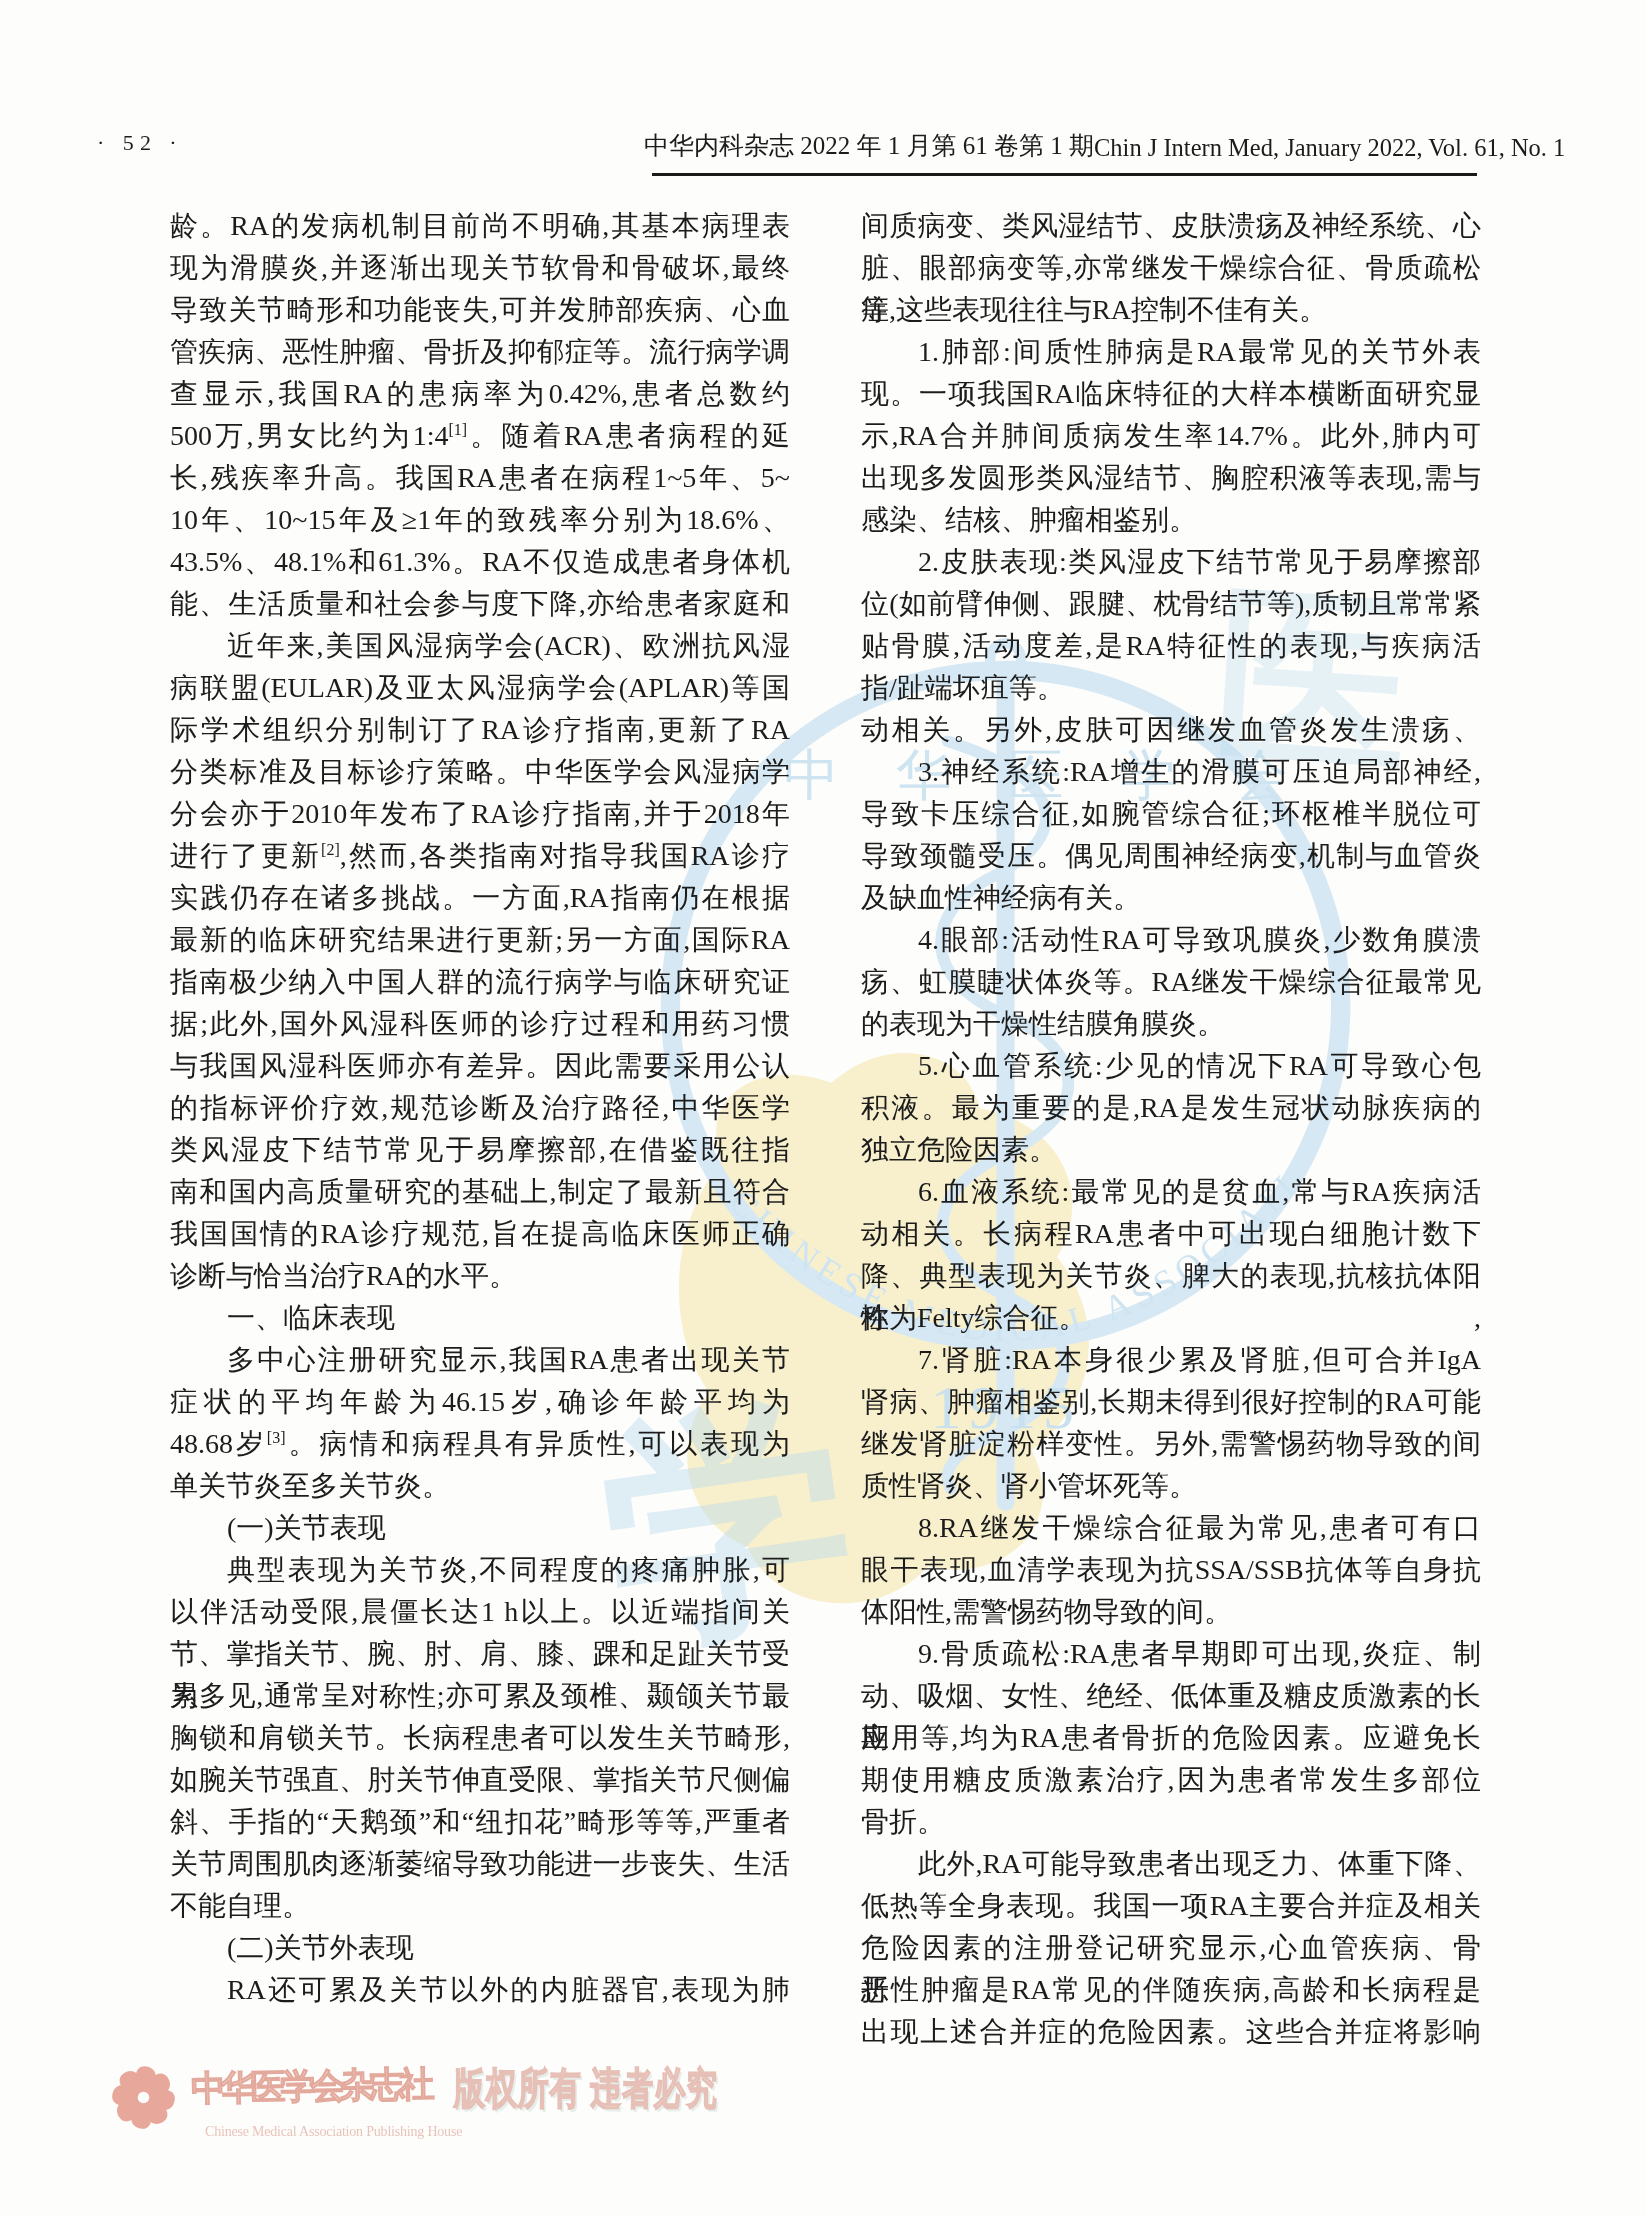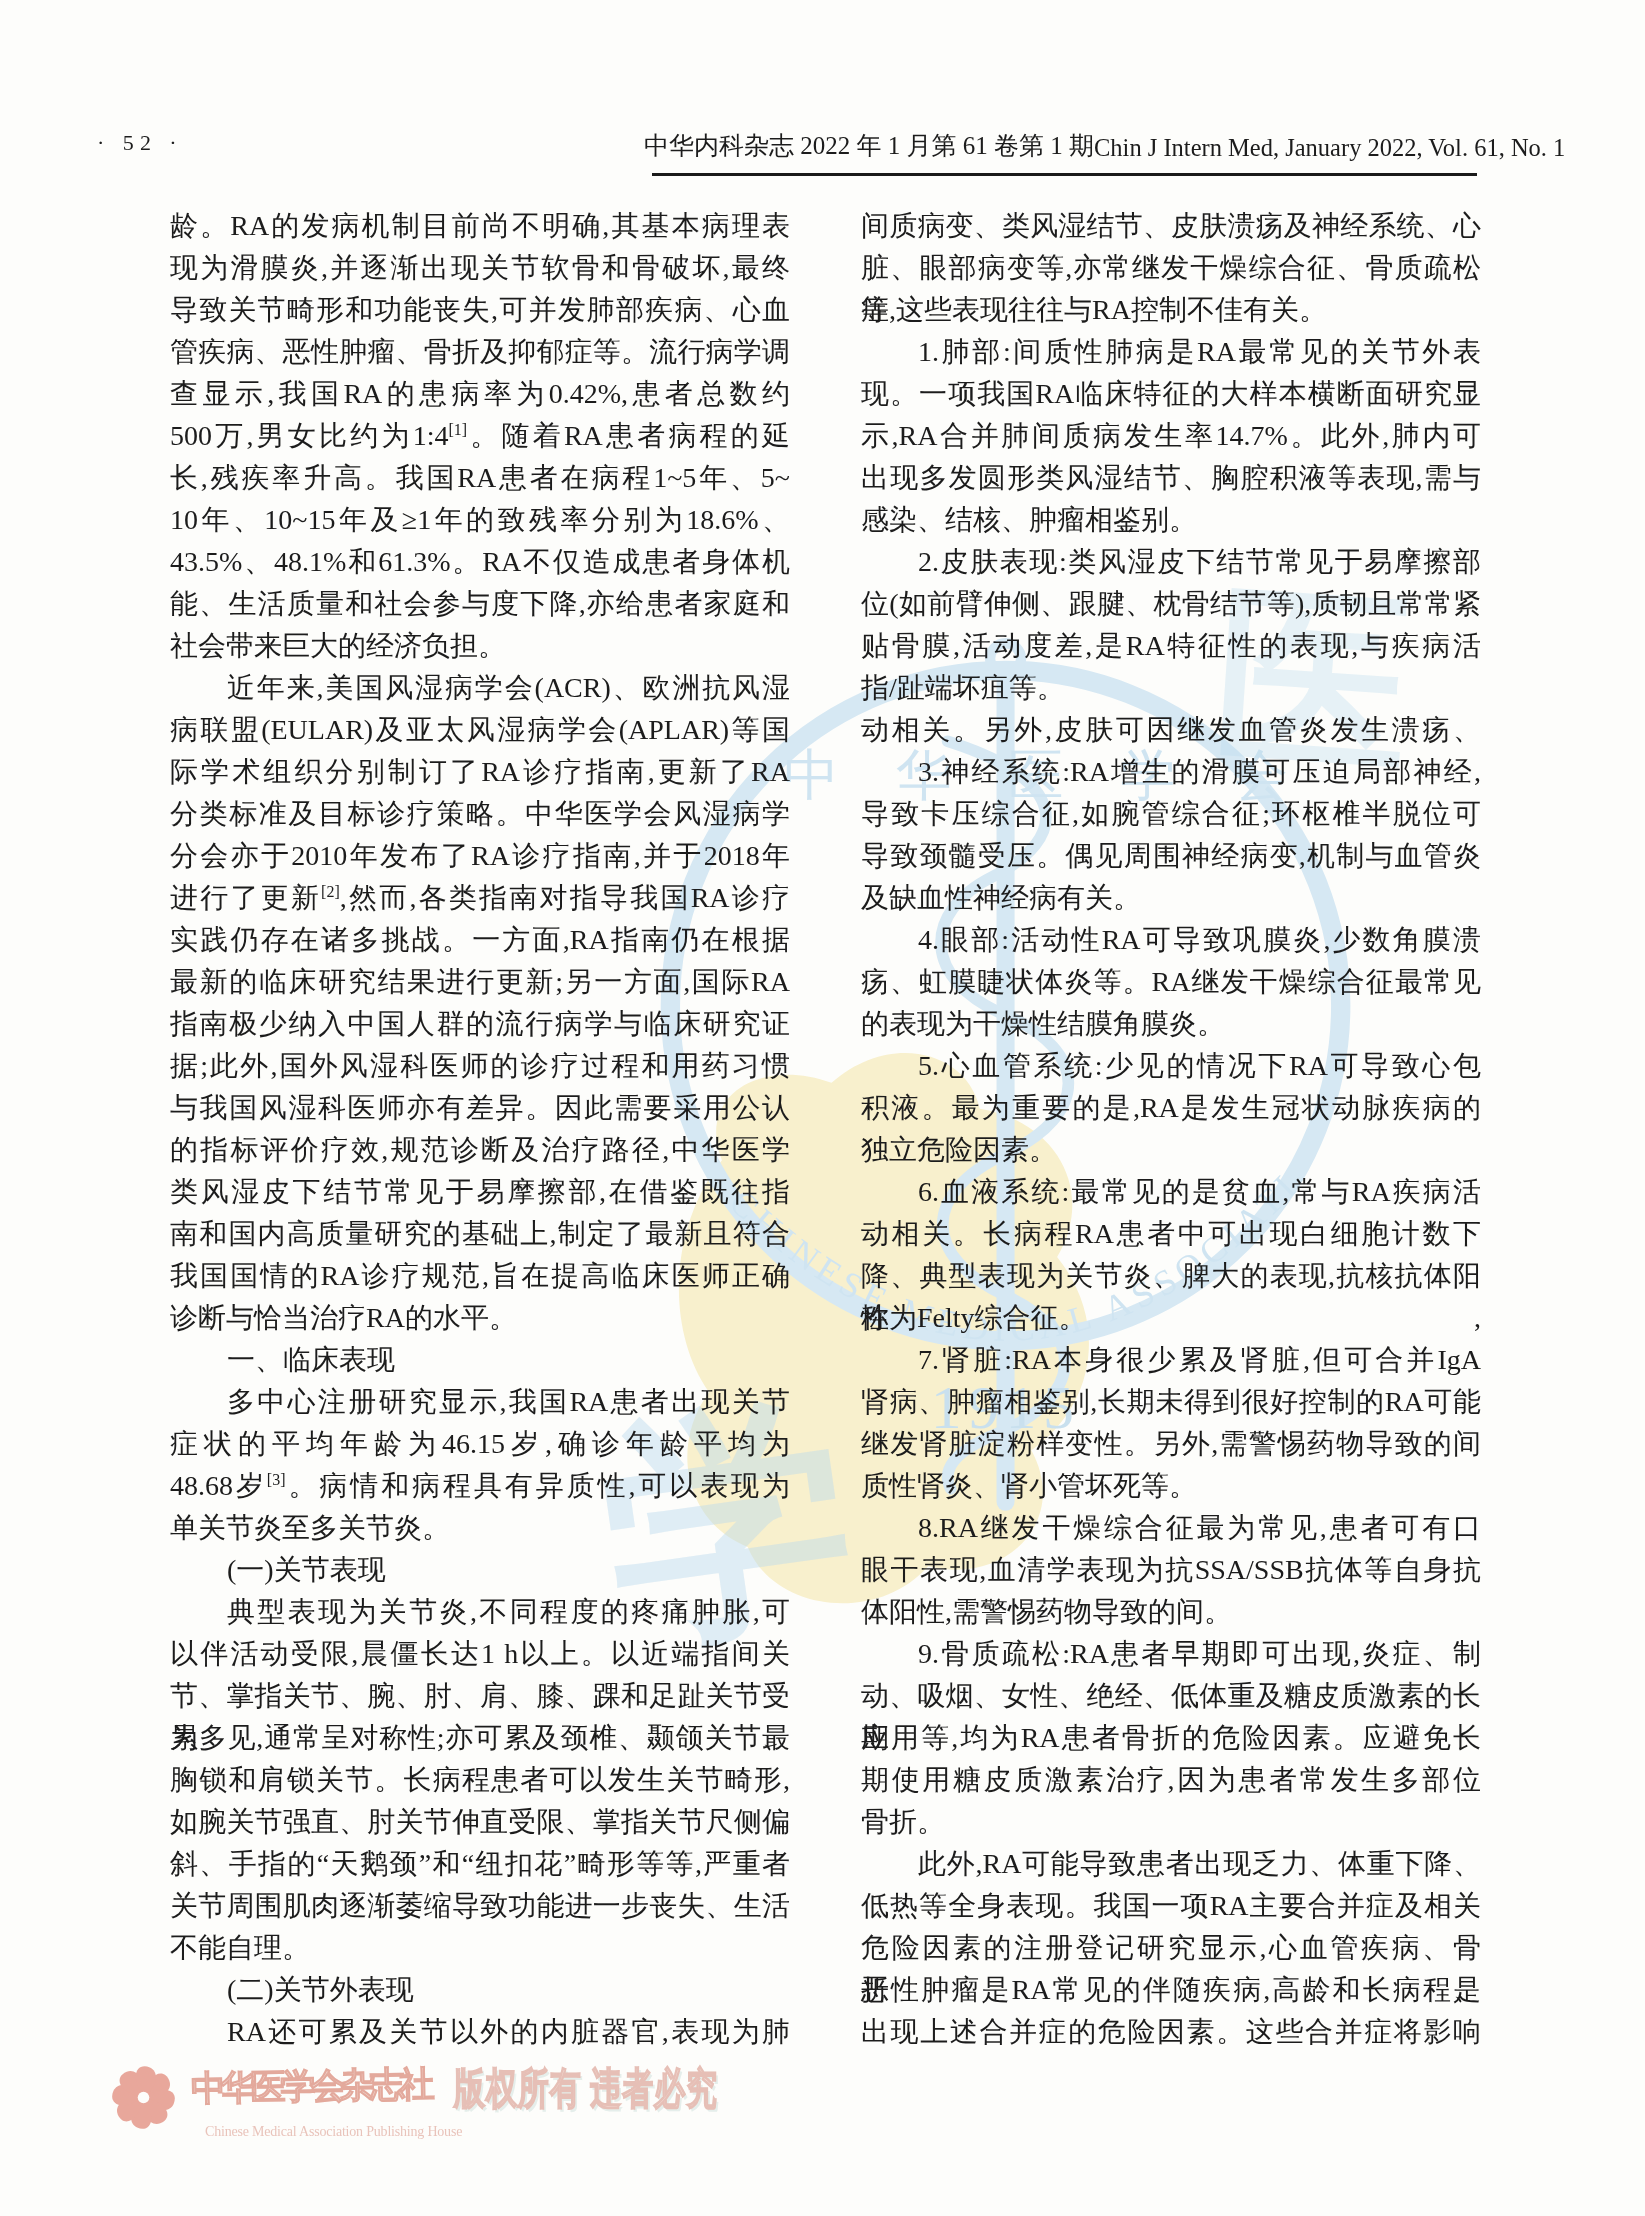--- a/index.html
+++ b/index.html
@@ -133,21 +133,20 @@
         <div class="line j">龄。RA的发病机制目前尚不明确,其基本病理表</div>
         <div class="line j">现为滑膜炎,并逐渐出现关节软骨和骨破坏,最终</div>
         <div class="line j">导致关节畸形和功能丧失,可并发肺部疾病、心血</div>
         <div class="line j">管疾病、恶性肿瘤、骨折及抑郁症等。流行病学调</div>
         <div class="line j">查显示,我国RA的患病率为0.42%,患者总数约</div>
         <div class="line j">500万,男女比约为1:4<sup>[1]</sup>。随着RA患者病程的延</div>
         <div class="line j">长,残疾率升高。我国RA患者在病程1~5年、5~</div>
         <div class="line j">10年、10~15年及≥1年的致残率分别为18.6%、</div>
         <div class="line j">43.5%、48.1%和61.3%。RA不仅造成患者身体机</div>
         <div class="line j">能、生活质量和社会参与度下降,亦给患者家庭和</div>
-        <div class="line">社会带来巨大的经济负担。</div>
         <div class="line j i">近年来,美国风湿病学会(ACR)、欧洲抗风湿</div>
         <div class="line j">病联盟(EULAR)及亚太风湿病学会(APLAR)等国</div>
         <div class="line j">际学术组织分别制订了RA诊疗指南,更新了RA</div>
         <div class="line j">分类标准及目标诊疗策略。中华医学会风湿病学</div>
         <div class="line j">分会亦于2010年发布了RA诊疗指南,并于2018年</div>
         <div class="line j">进行了更新<sup>[2]</sup>,然而,各类指南对指导我国RA诊疗</div>
         <div class="line j">实践仍存在诸多挑战。一方面,RA指南仍在根据</div>
         <div class="line j">最新的临床研究结果进行更新;另一方面,国际RA</div>
         <div class="line j">指南极少纳入中国人群的流行病学与临床研究证</div>
         <div class="line j">据;此外,国外风湿科医师的诊疗过程和用药习惯</div>

